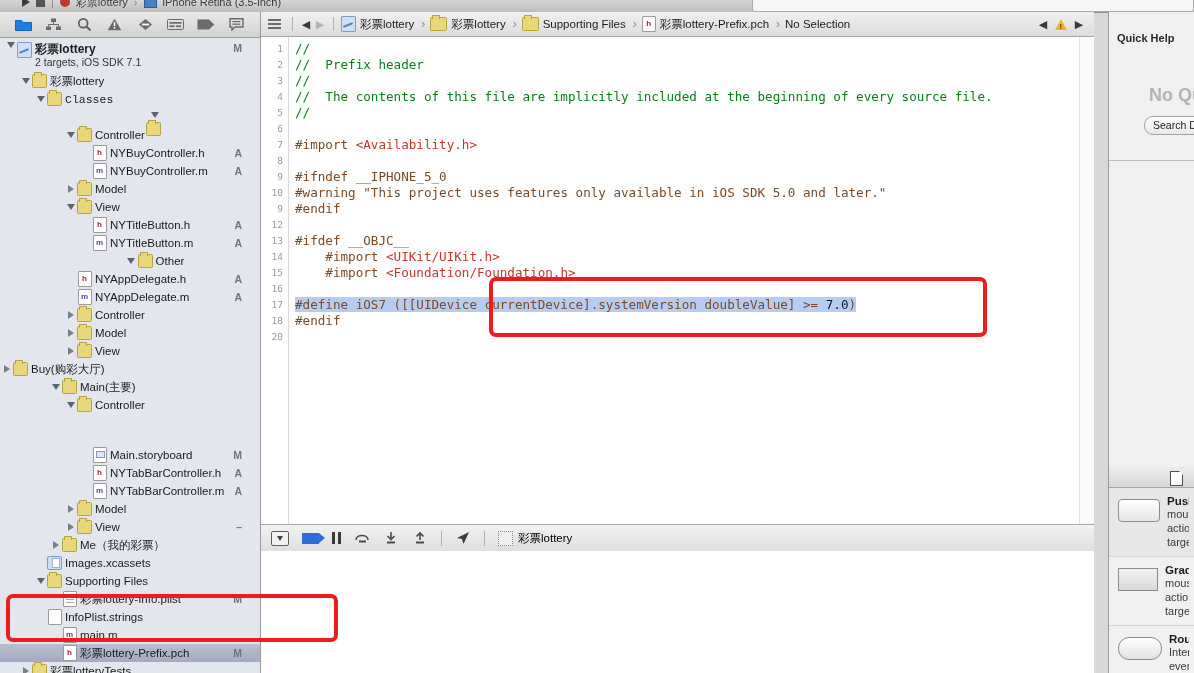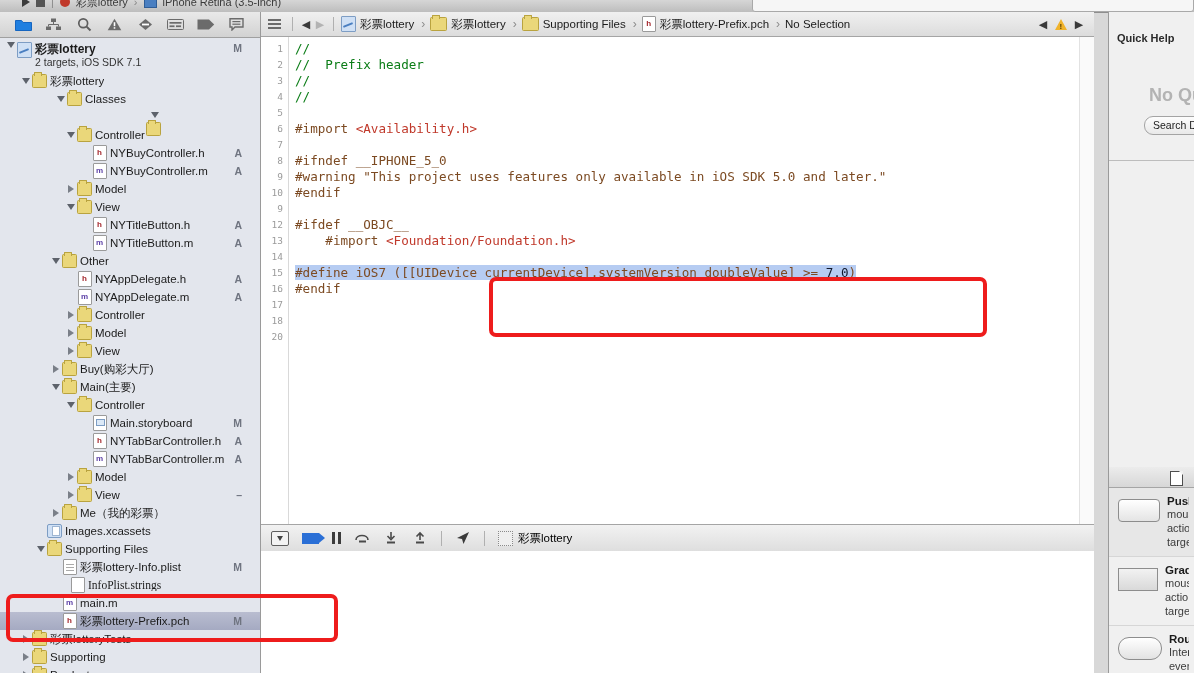--- a/index.html
+++ b/index.html
@@ -262,21 +262,21 @@
         </div>
         <div class="row" style="padding-left: 19px;">
           <span class="tw">
             <span class="tri open"></span>
           </span>
           <span class="ico">
             <span class="f-folder"></span>
           </span>
           <span class="lbl">彩票lottery</span>
         </div>
-        <div class="row" style="padding-left: 54px;">
+        <div class="row" style="padding-left: 34px; font-family: Liberation Mono, monospace;">
           <span class="tw">
             <span class="tri open"></span>
           </span>
           <span class="ico">
             <span class="f-folder"></span>
           </span>
           <span class="lbl">Classes</span>
         </div>
         <div class="row" style="padding-left: 49px; flex-direction: column;">
           <span class="tw">
@@ -339,21 +339,21 @@
           <span class="status">A</span>
         </div>
         <div class="row" style="padding-left: 79px;">
           <span class="tw"></span>
           <span class="ico">
             <span class="f-file m">m</span>
           </span>
           <span class="lbl">NYTitleButton.m</span>
           <span class="status">A</span>
         </div>
-        <div class="row" style="padding-left: 49px;">
+        <div class="row" style="padding-left: 49px; justify-content: center;">
           <span class="tw">
             <span class="tri open"></span>
           </span>
           <span class="ico">
             <span class="f-folder"></span>
           </span>
           <span class="lbl">Other</span>
         </div>
         <div class="row" style="padding-left: 64px;">
           <span class="tw"></span>
@@ -391,48 +391,48 @@
         </div>
         <div class="row" style="padding-left: 64px;">
           <span class="tw">
             <span class="tri closed"></span>
           </span>
           <span class="ico">
             <span class="f-folder"></span>
           </span>
           <span class="lbl">View</span>
         </div>
+        <div class="row" style="">
+          <span class="tw">
+            <span class="tri closed"></span>
+          </span>
+          <span class="ico">
+            <span class="f-folder"></span>
+          </span>
+          <span class="lbl">Buy(购彩大厅)</span>
+        </div>
         <div class="row" style="padding-left: 49px;">
           <span class="tw">
-            <span class="tri closed"></span>
-          </span>
-          <span class="ico">
-            <span class="f-folder"></span>
-          </span>
-          <span class="lbl">Buy(购彩大厅)</span>
-        </div>
-        <div class="row" style="padding-left: 49px;">
-          <span class="tw">
             <span class="tri open"></span>
           </span>
           <span class="ico">
             <span class="f-folder"></span>
           </span>
           <span class="lbl">Main(主要)</span>
         </div>
         <div class="row" style="padding-left: 64px;">
           <span class="tw">
             <span class="tri open"></span>
           </span>
           <span class="ico">
             <span class="f-folder"></span>
           </span>
           <span class="lbl">Controller</span>
         </div>
-        <div class="row" style="padding-left: 79px;">
+        <div class="row" style="padding-left: 79px; margin-top: 32px;">
           <span class="tw"></span>
           <span class="ico">
             <span class="f-sb"></span>
           </span>
           <span class="lbl">Main.storyboard</span>
           <span class="status">M</span>
         </div>
         <div class="row" style="padding-left: 79px;">
           <span class="tw"></span>
           <span class="ico">
@@ -494,21 +494,21 @@
           <span class="lbl">Supporting Files</span>
         </div>
         <div class="row" style="padding-left: 49px;">
           <span class="tw"></span>
           <span class="ico">
             <span class="f-plist"></span>
           </span>
           <span class="lbl">彩票lottery-Info.plist</span>
           <span class="status">M</span>
         </div>
-        <div class="row" style="padding-left: 57px; font-family: Liberation Serif, serif;">
+        <div class="row" style="padding-left: 34px;">
           <span class="tw"></span>
           <span class="ico">
             <span class="f-plain"></span>
           </span>
           <span class="lbl">InfoPlist.strings</span>
         </div>
         <div class="row" style="padding-left: 49px;">
           <span class="tw"></span>
           <span class="ico">
             <span class="f-file m">m</span>
@@ -612,29 +612,31 @@
           <div>15</div>
           <div>16</div>
           <div>17</div>
           <div>18</div>
           <div>20</div>
         </div>
       <div class="codewrap" id="codewrap">
           <div class="cl"><span class="c-cmt">//</span></div>
           <div class="cl"><span class="c-cmt">//  Prefix header</span></div>
           <div class="cl"><span class="c-cmt">//</span></div>
+          <div class="cl"><span class="c-cmt">//  The contents of this file are implicitly included at the beginning of every source file.</span></div>
           <div class="cl"><span class="c-cmt">//</span></div>
           <div class="cl">&nbsp;</div>
           <div class="cl"><span class="c-pre">#import </span><span class="c-inc">&lt;Availability.h&gt;</span></div>
           <div class="cl">&nbsp;</div>
           <div class="cl"><span class="c-pre">#ifndef __IPHONE_5_0</span></div>
           <div class="cl"><span class="c-pre">#warning </span><span class="c-str">"This project uses features only available in iOS SDK 5.0 and later."</span></div>
           <div class="cl"><span class="c-pre">#endif</span></div>
           <div class="cl">&nbsp;</div>
           <div class="cl"><span class="c-pre">#ifdef __OBJC__</span></div>
+          <div class="cl"><span class="c-pre">    #import </span><span class="c-inc">&lt;UIKit/UIKit.h&gt;</span></div>
           <div class="cl"><span class="c-pre">    #import </span><span class="c-inc">&lt;Foundation/Foundation.h&gt;</span></div>
           <div class="cl">&nbsp;</div>
           <div class="cl"><span class="c-pre hl">#define iOS7 ([[UIDevice currentDevice].systemVersion doubleValue] &gt;= </span><span class="c-num hl">7.0</span><span class="c-pre hl">)</span></div>
           <div class="cl"><span class="c-pre">#endif</span></div>
           <div class="cl">&nbsp;</div>
         </div>
     </div>
     <div class="code-scroll-v"></div>
 
     <div class="dbgbar">

